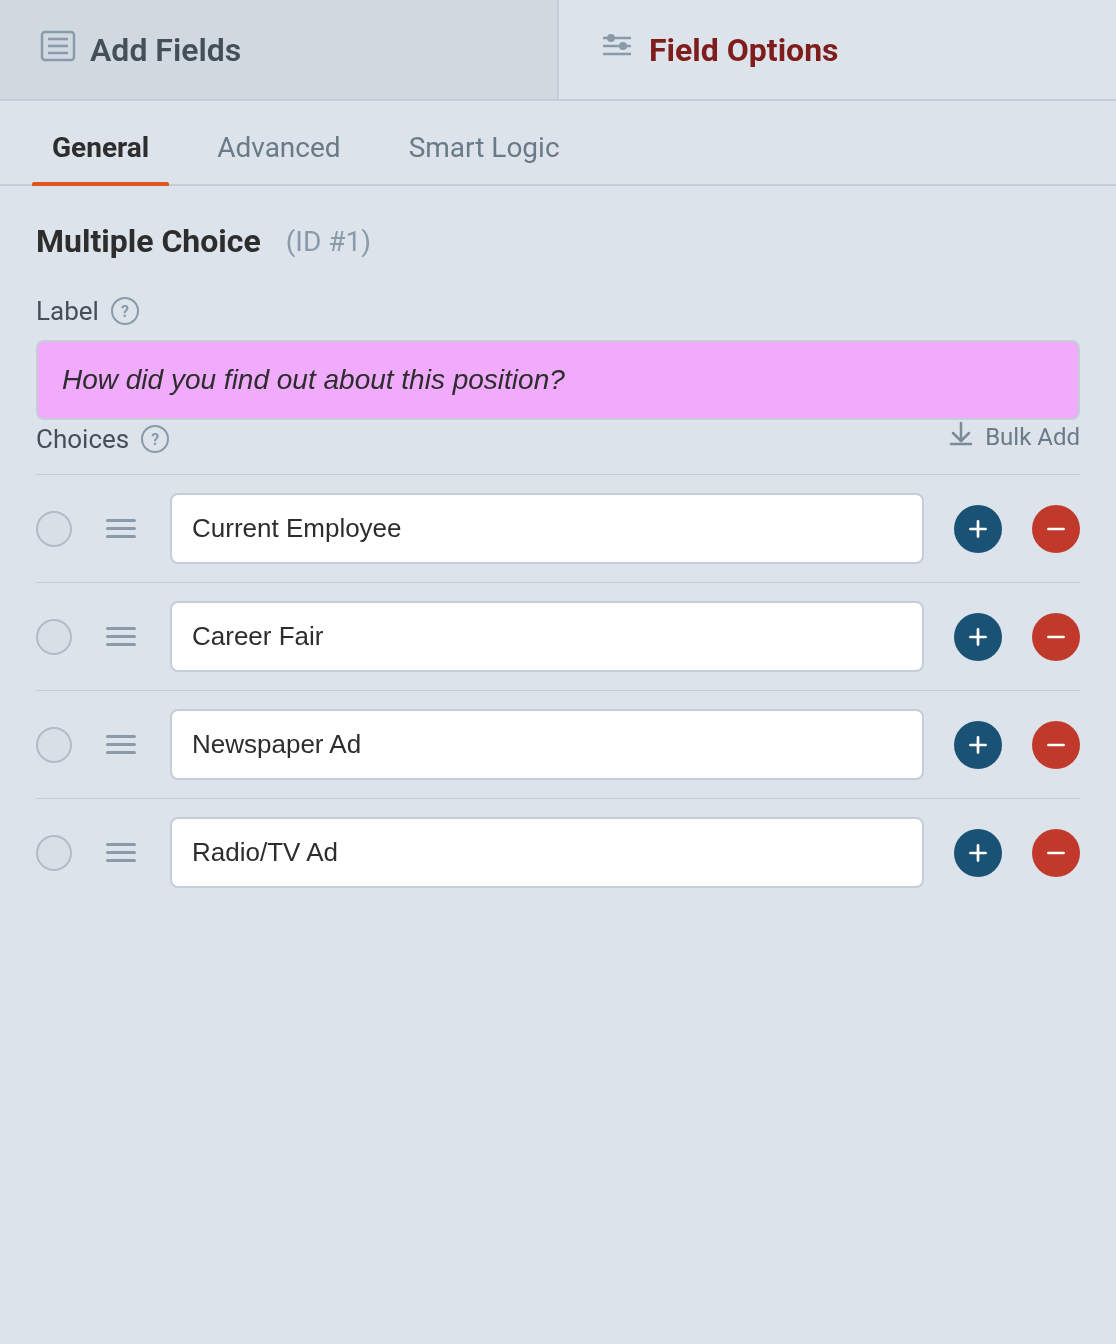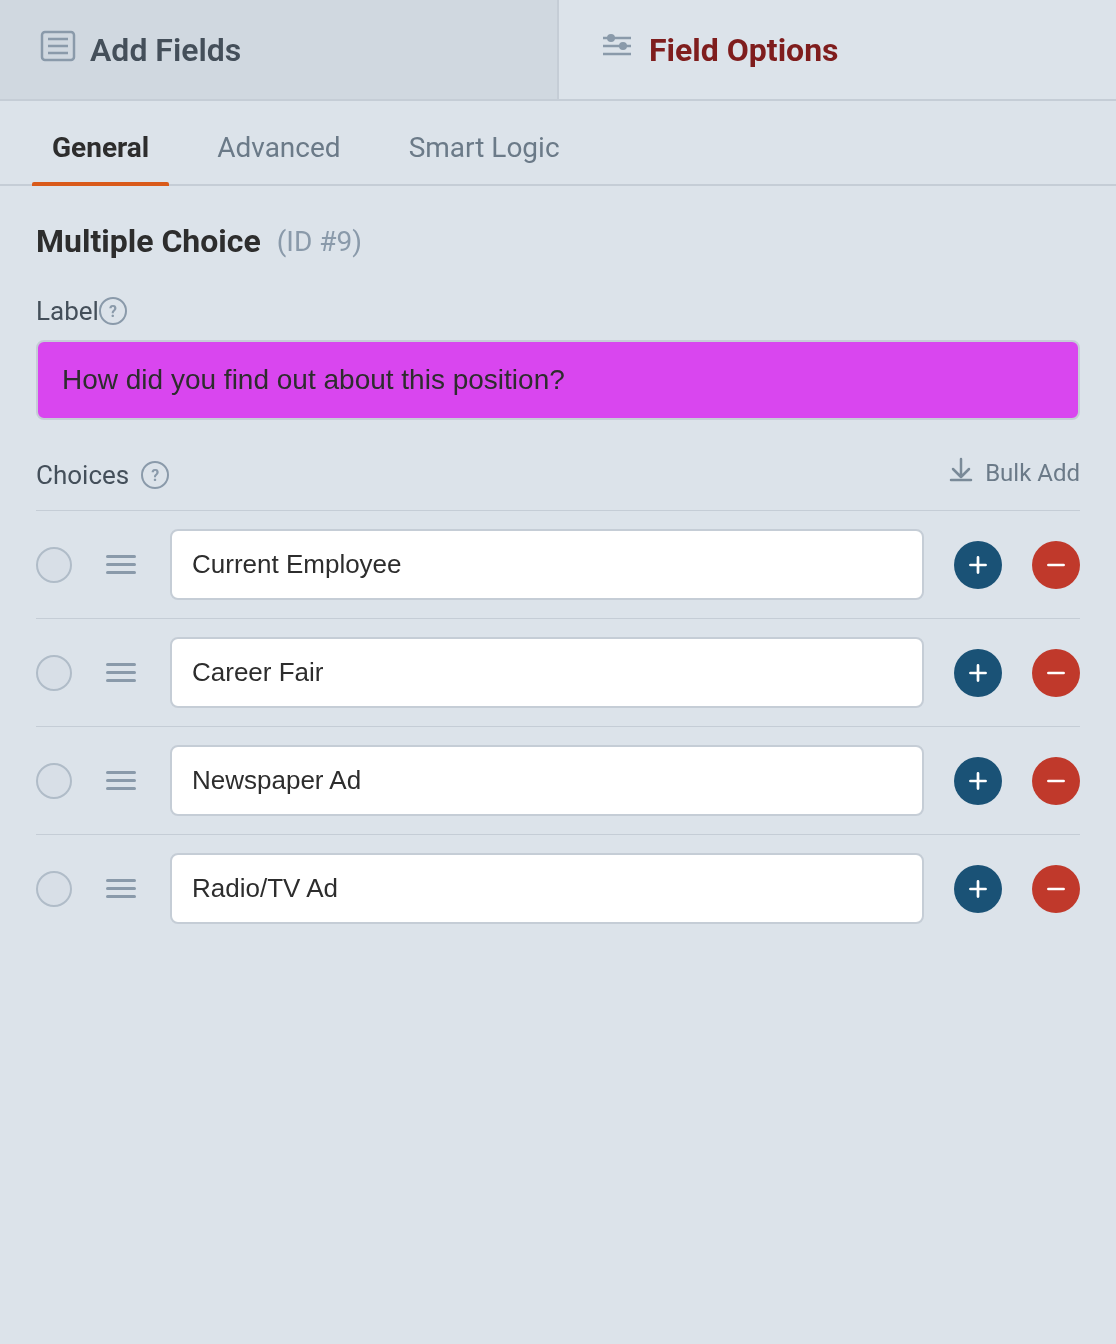--- a/index.html
+++ b/index.html
@@ -104,40 +104,41 @@
     .main-content {
       padding: 36px 36px 0 36px;
       background: #dce3ea;
       flex: 1;
     }
 
     
     .field-title {
       display: flex;
       align-items: center;
-      gap: 16px;
+      gap: 25px;
       margin-bottom: 36px;
     }
 
     .field-title-name {
       font-size: 32px;
       font-weight: 700;
       color: #2d2d2d;
     }
 
     .field-title-id {
       font-size: 28px;
       color: #8a9aaa;
       font-weight: 400;
     }
 
     
     .section-label {
       display: flex;
       align-items: center;
+      gap: 12px;
       margin-bottom: 14px;
     }
 
     .section-label-text {
       font-size: 26px;
       color: #444f5a;
     }
 
     .help-icon {
       width: 28px;
@@ -153,24 +154,24 @@
       cursor: pointer;
       flex-shrink: 0;
     }
 
     .text-input {
       width: 100%;
       padding: 22px 24px;
       font-size: 28px;
       border: 2px solid #c5cdd6;
       border-radius: 8px;
-      background: #d946ef;
+      background: #f0abfc;
       color: #2d2d2d;
-      margin-bottom: 36px;
       outline: none;
+      font-style: italic;
     }
 
     
     .choices-header {
       display: flex;
       align-items: flex-end;
       justify-content: space-between;
       margin-bottom: 20px;
     }
 
@@ -317,21 +318,21 @@
     <div class="tab-item">
       <span>Smart Logic</span>
     </div>
   </div>
 
   <div class="main-content">
 
     
     <div class="field-title">
       <span class="field-title-name">Multiple Choice</span>
-      <span class="field-title-id">(ID #9)</span>
+      <span class="field-title-id">(ID #1)</span>
     </div>
 
     
     <div class="section-label">
       <span class="section-label-text">Label</span>
       <div class="help-icon">
         <span>?</span>
       </div>
     </div>
     <input type="text" class="text-input" value="How did you find out about this position?" style="">

